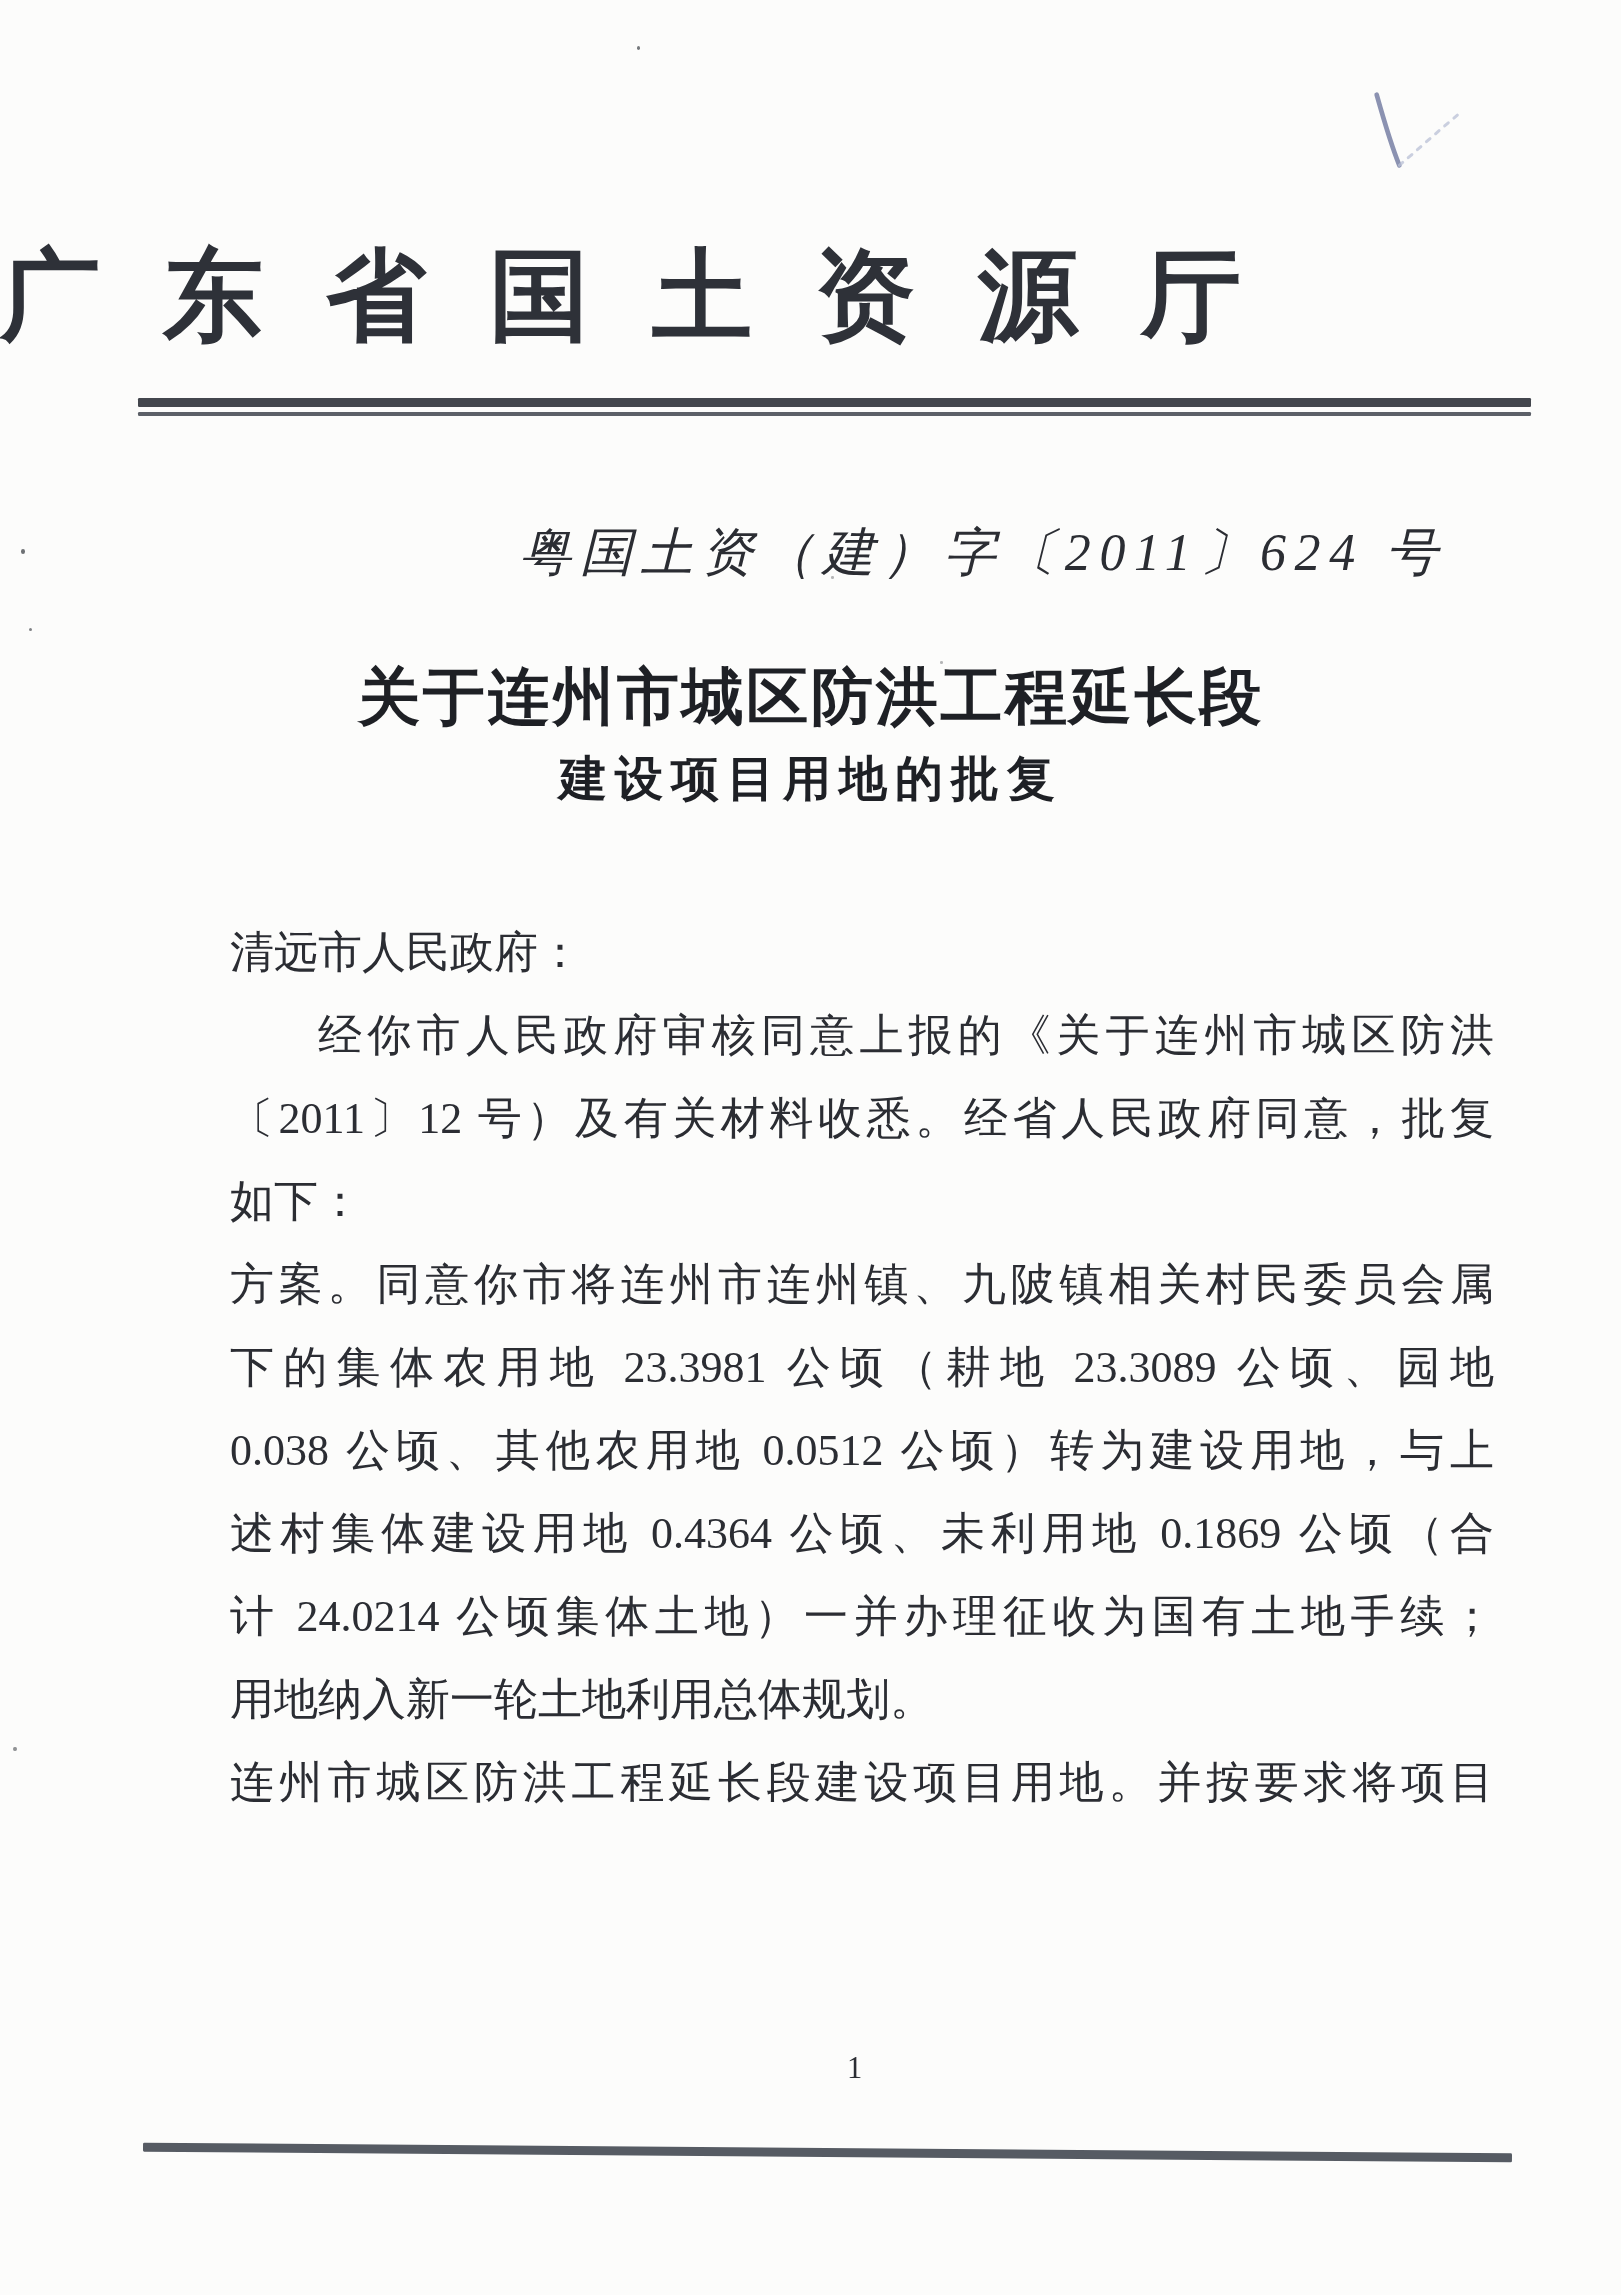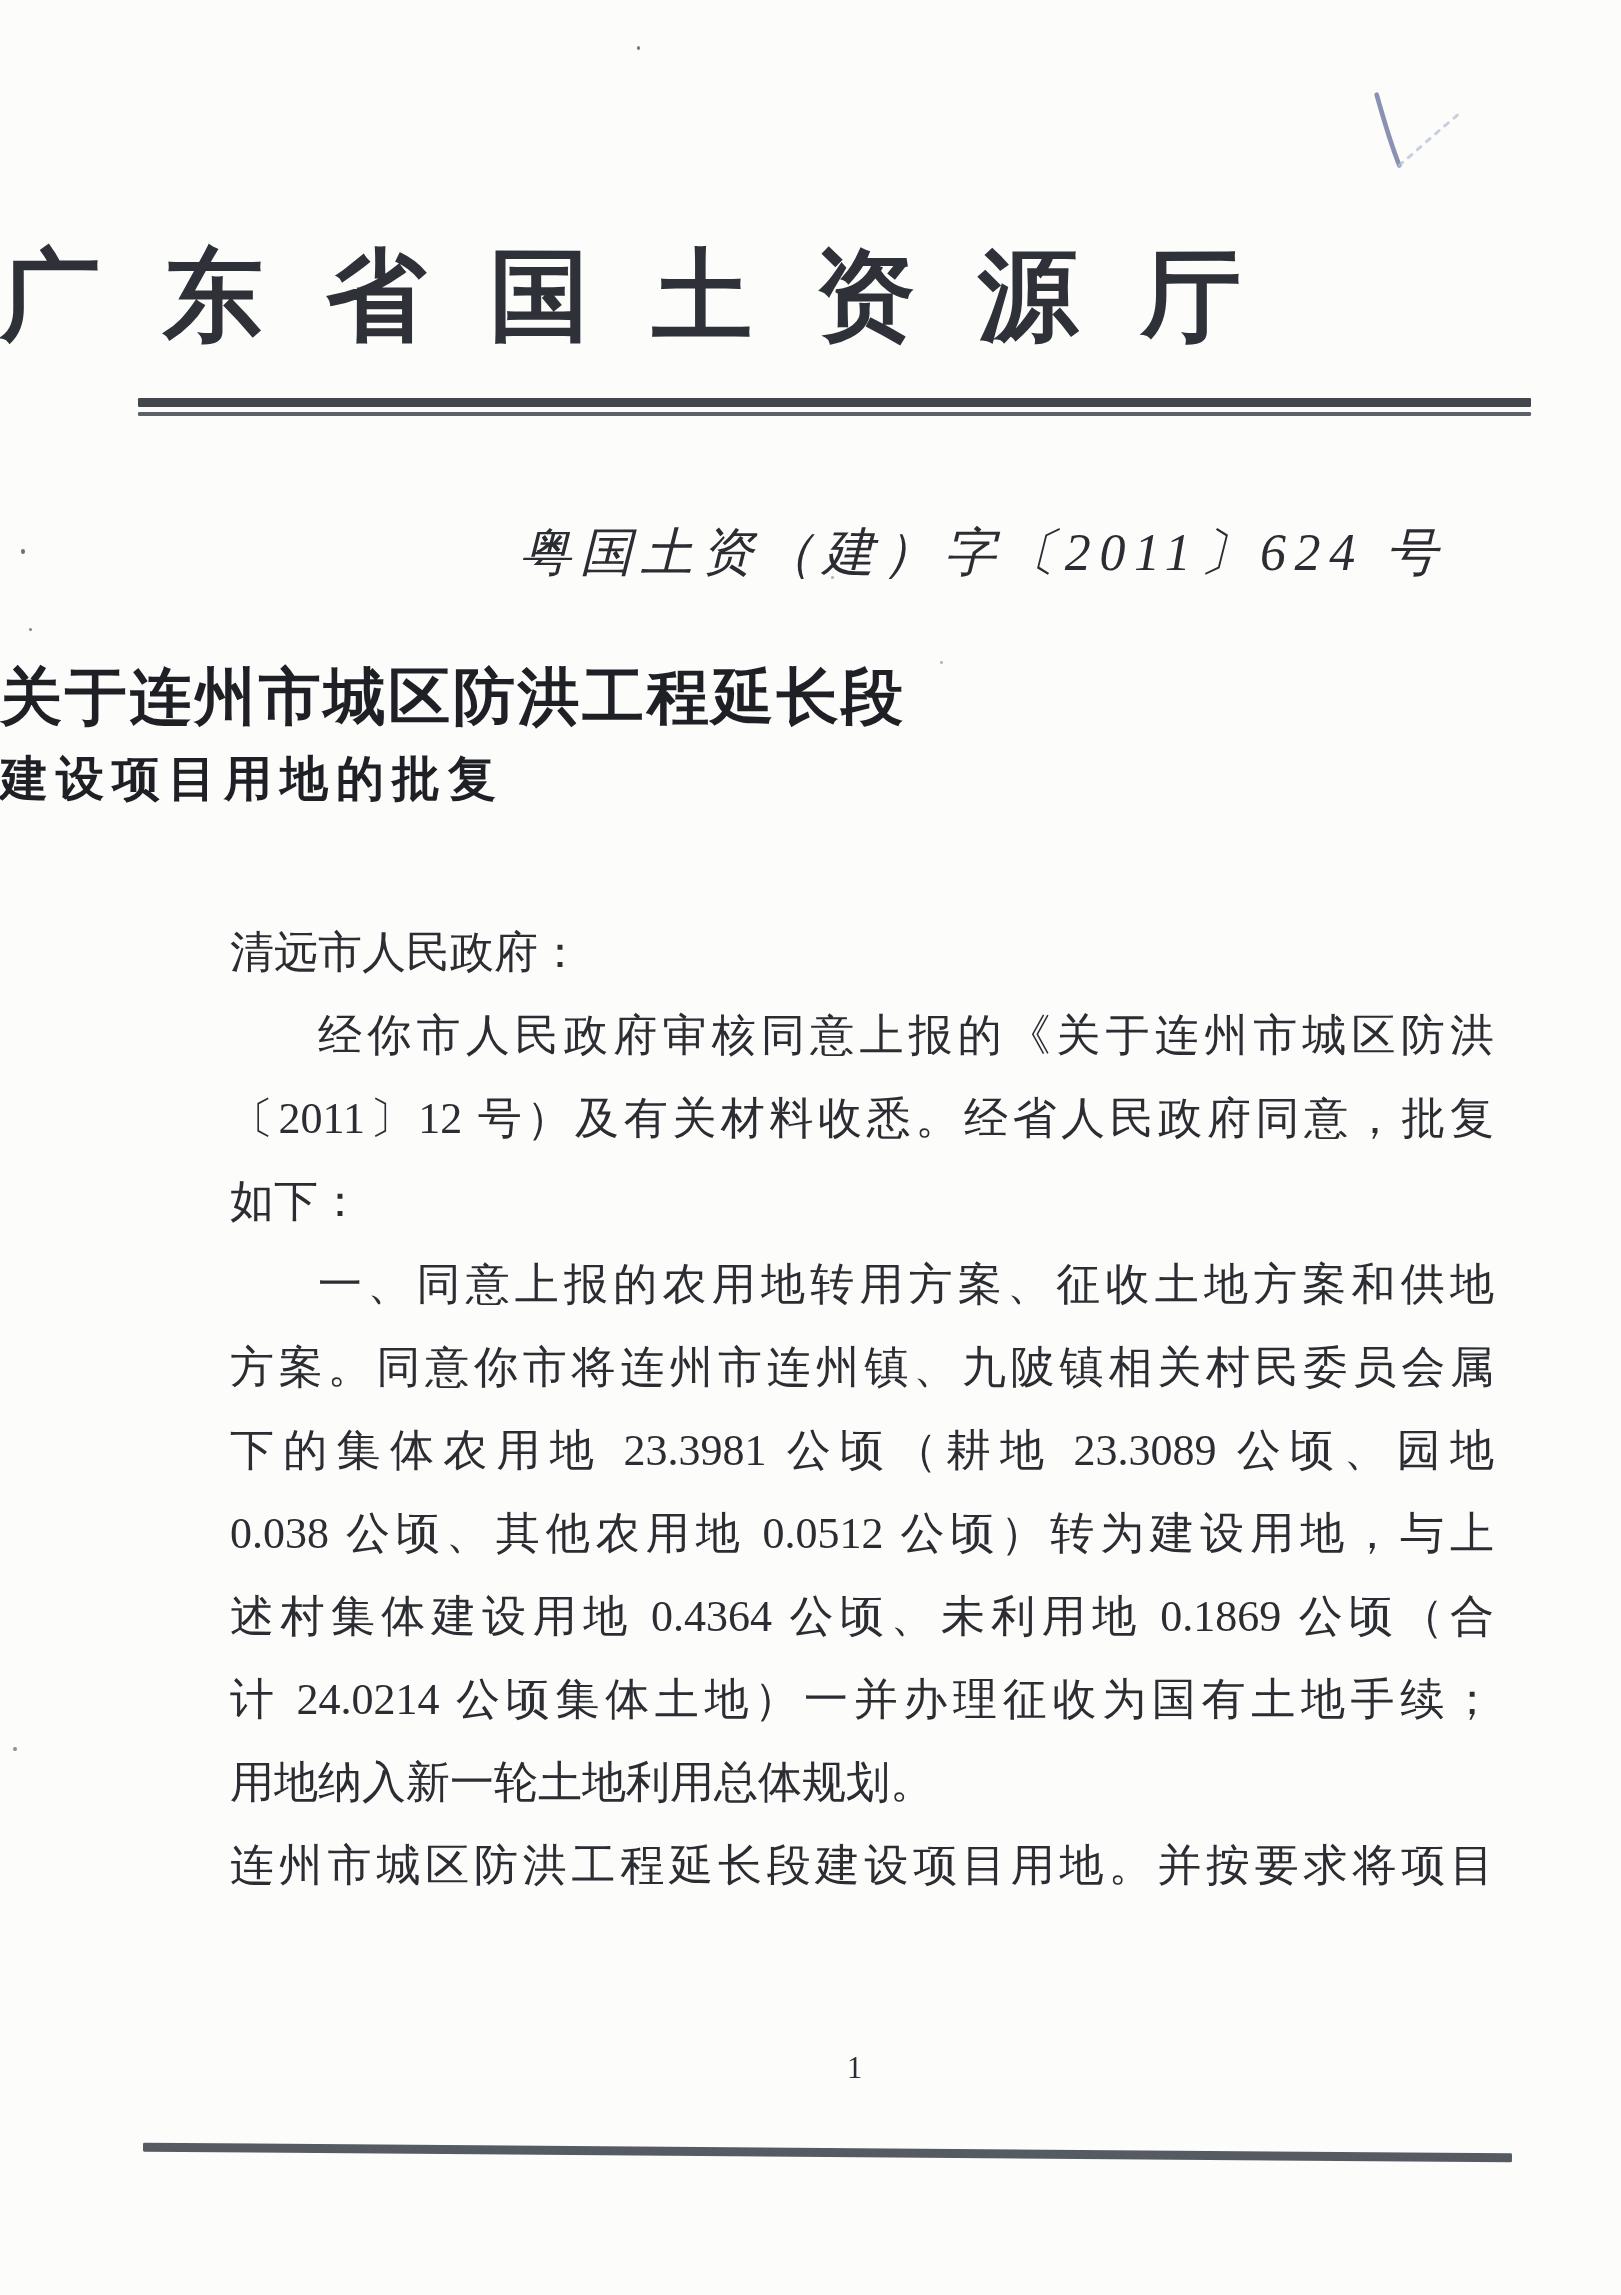--- a/index.html
+++ b/index.html
@@ -44,20 +44,21 @@
   .doc-number{
     position:absolute;top:526px;right:176px;
     font-size:52px;line-height:53px;
     letter-spacing:8.6px;
     color:var(--ink);
     white-space:nowrap;
     font-style:italic;
   }
   .doc-title{
     position:absolute;top:656px;left:0;width:100%;
+    text-align:center;
     font-family:"Liberation Sans","DejaVu Sans",sans-serif;
     font-weight:700;
     color:#1e2025;
   }
   .doc-title .t1{font-size:62px;line-height:82px;letter-spacing:2.7px;}
   .doc-title .t2{font-size:48px;line-height:82px;letter-spacing:8px;}
   .body-text{
     position:absolute;left:230px;top:911px;width:1264px;
     font-size:44px;line-height:83px;
     color:var(--ink);
@@ -110,21 +111,20 @@
 <div class="doc-title">
   <div class="t1">关于连州市城区防洪工程延长段</div>
   <div class="t2">建设项目用地的批复</div>
 </div>
 
 <div class="body-text">
     <div class="line">清远市人民政府：</div>
     <div class="line justify indent">经你市人民政府审核同意上报的《关于连州市城区防洪</div>
     <div class="line justify">〔2011〕12 号）及有关材料收悉。经省人民政府同意，批复</div>
     <div class="line">如下：</div>
-    <div class="line justify indent">一、同意上报的农用地转用方案、征收土地方案和供地</div>
     <div class="line justify">方案。同意你市将连州市连州镇、九陂镇相关村民委员会属</div>
     <div class="line justify">下的集体农用地 23.3981 公顷（耕地 23.3089 公顷、园地</div>
     <div class="line justify">0.038 公顷、其他农用地 0.0512 公顷）转为建设用地，与上</div>
     <div class="line justify">述村集体建设用地 0.4364 公顷、未利用地 0.1869 公顷（合</div>
     <div class="line justify">计 24.0214 公顷集体土地）一并办理征收为国有土地手续；</div>
     <div class="line">用地纳入新一轮土地利用总体规划。</div>
     <div class="line justify">连州市城区防洪工程延长段建设项目用地。并按要求将项目</div>
   </div>
 
 <div class="page-number">1</div>

